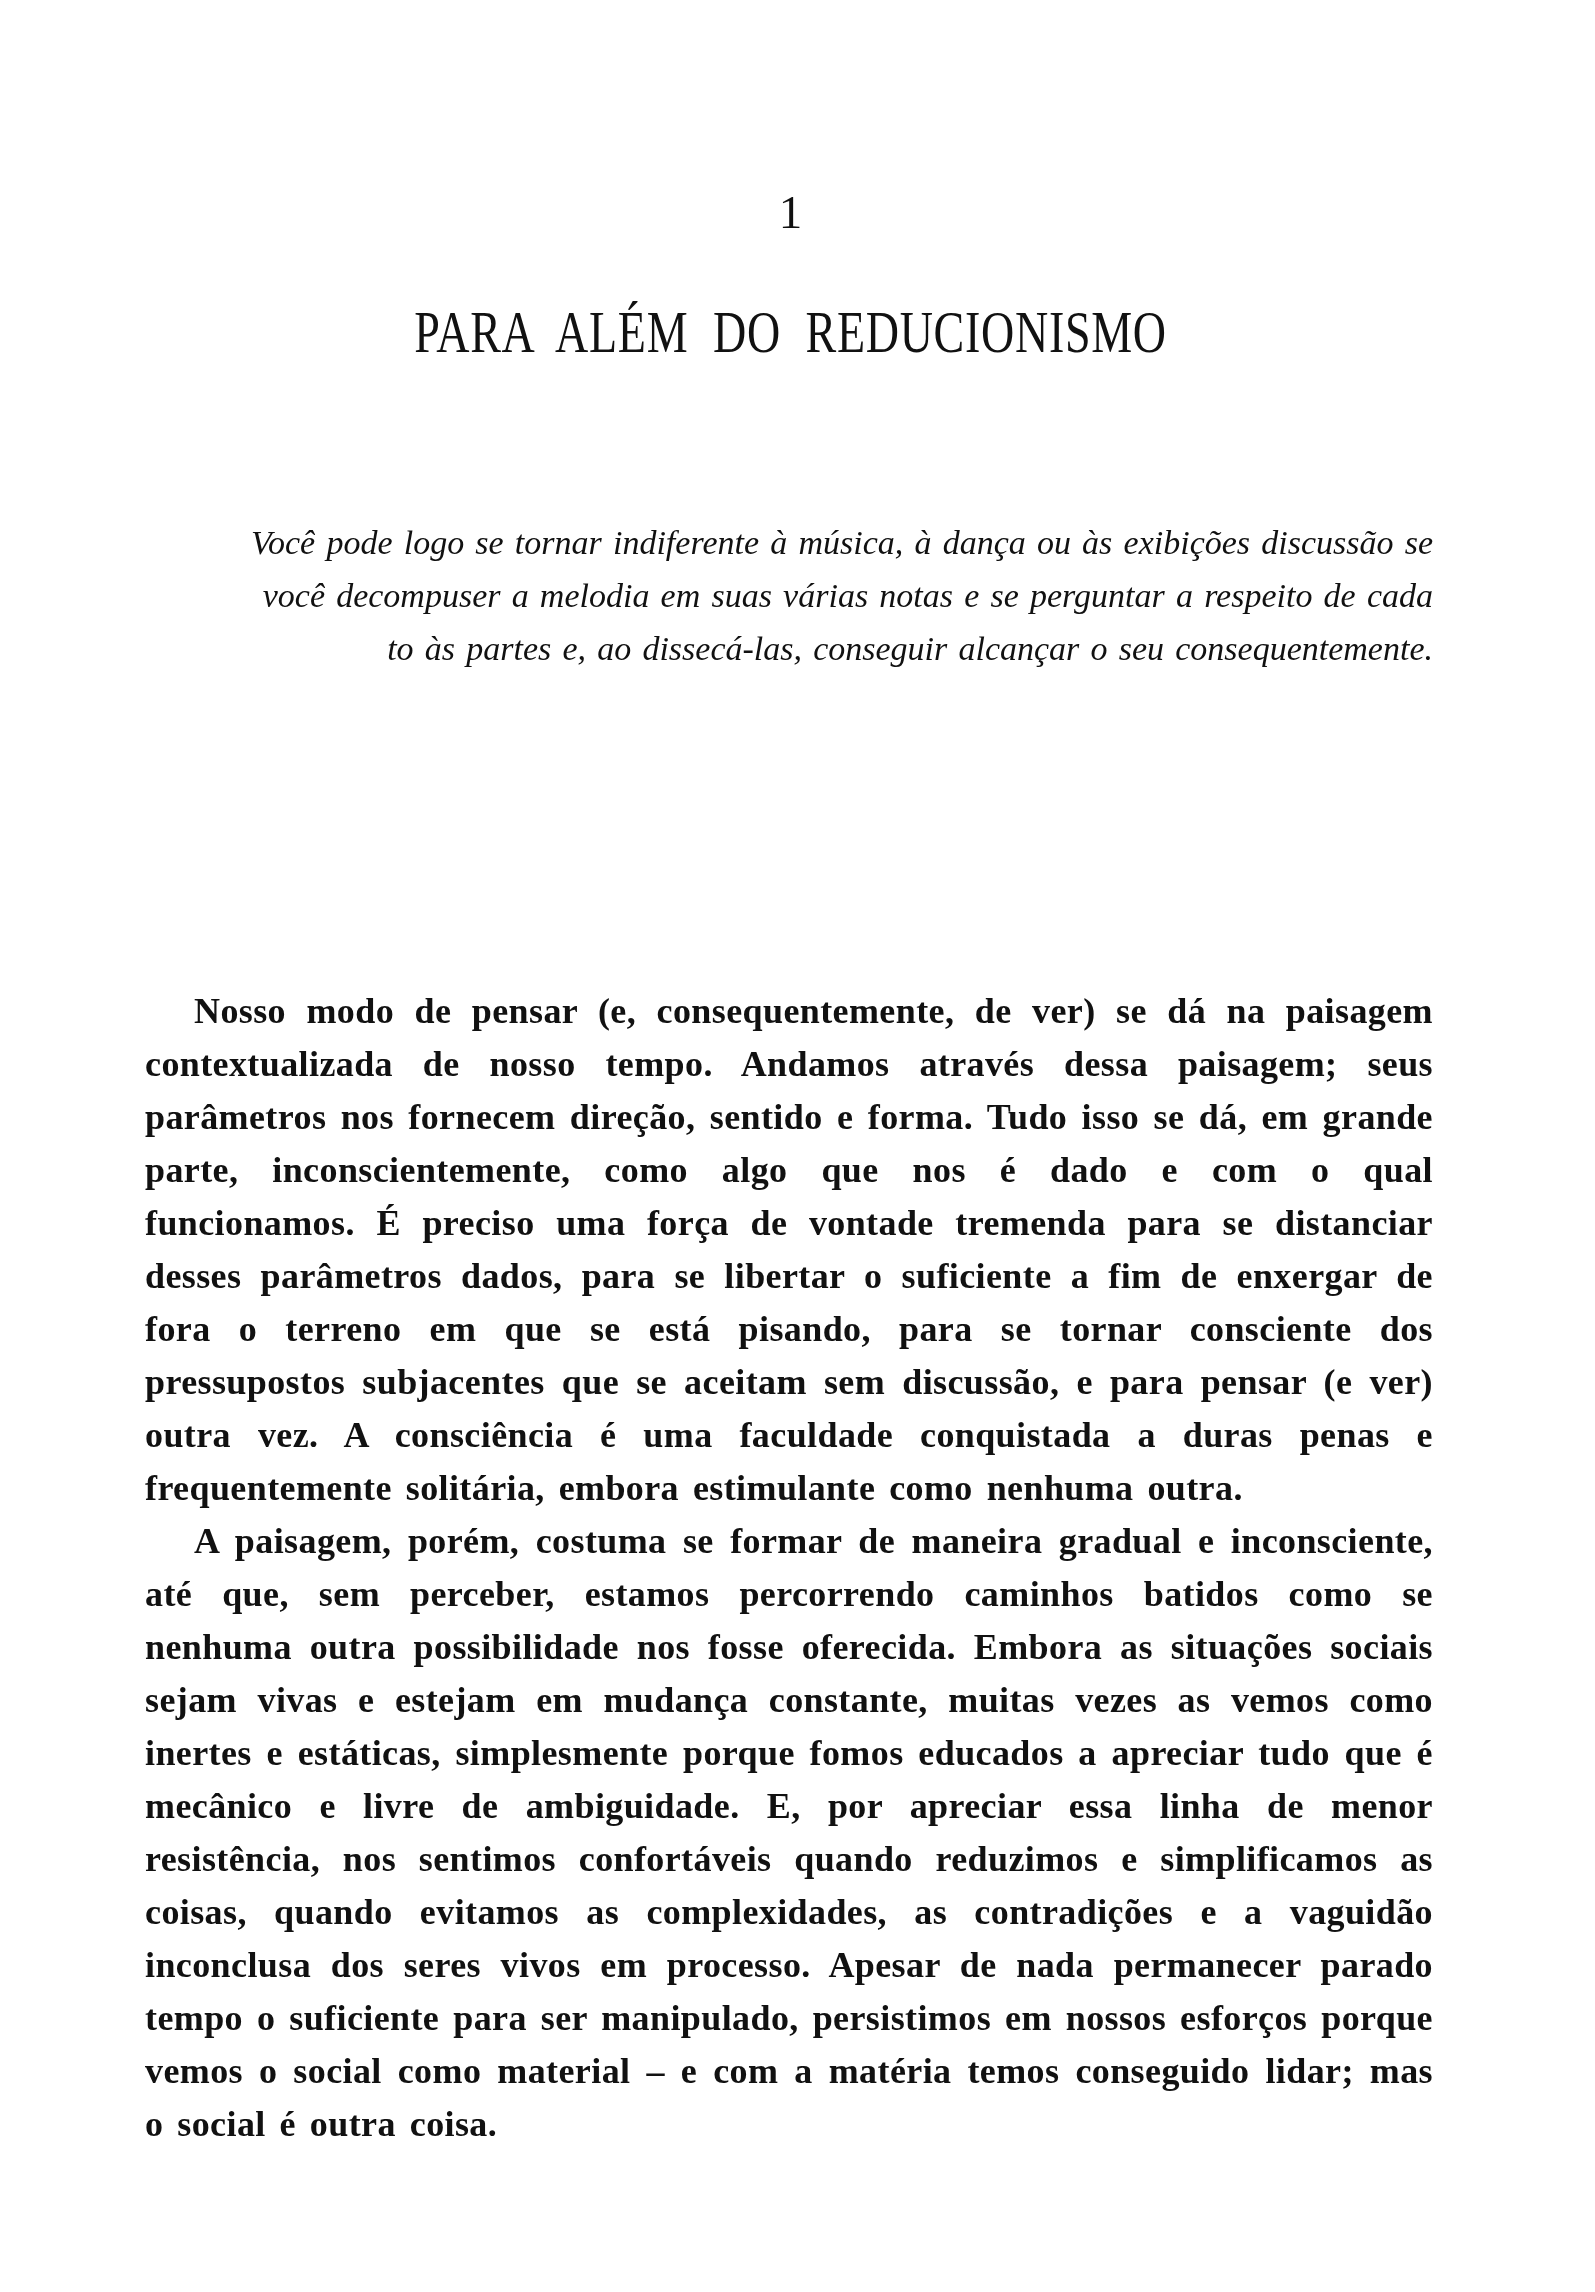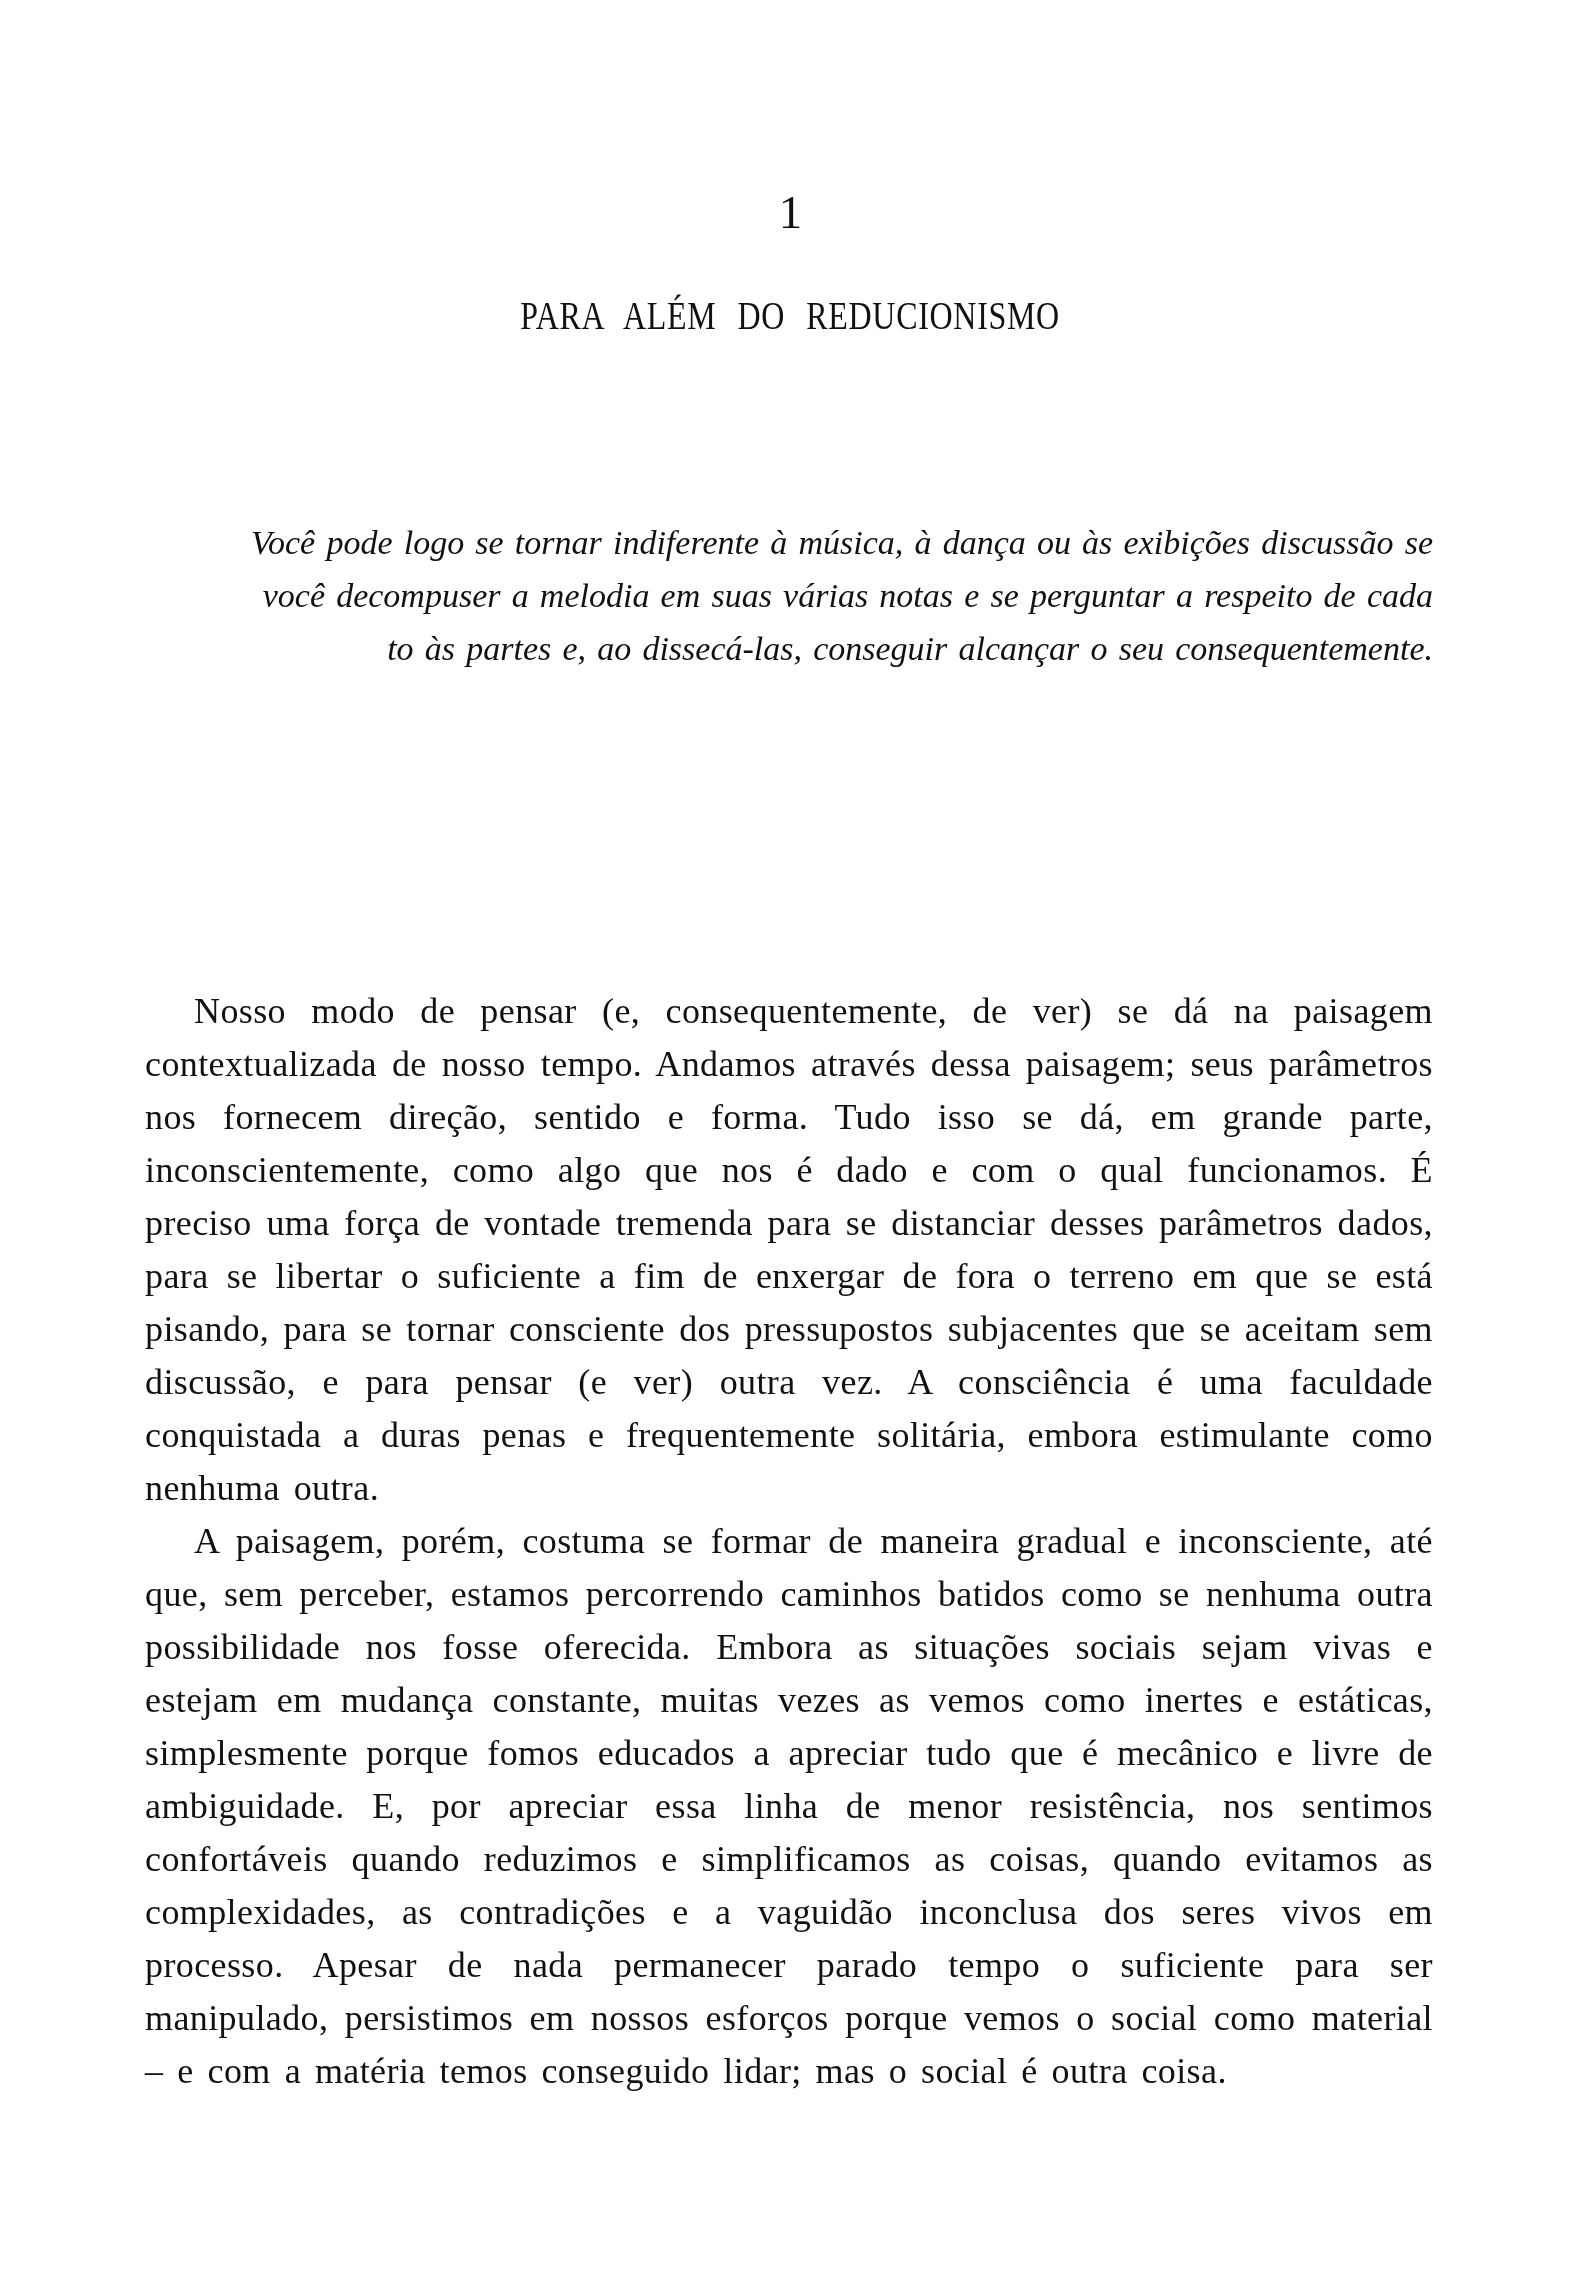--- a/index.html
+++ b/index.html
@@ -25,24 +25,24 @@
     font-size: 47px;
     line-height: 1;
     color: #101010;
   }
   .chapter-title {
     position: absolute;
     top: 295px;
     left: 148px;
     right: 162px;
     text-align: center;
-    font-size: 41px;
+    font-size: 59px;
     line-height: 1;
     font-weight: normal;
-    margin: 0;
+    margin: 8px;
     white-space: nowrap;
   }
   .chapter-title .squeeze {
     display: inline-block;
     transform: scaleX(0.78);
     transform-origin: 50% 50%;
     letter-spacing: 0.9px;
     word-spacing: 16px;
   }
   .epigraph {
@@ -71,20 +71,21 @@
     right: 162px;
     font-size: 36px;
     line-height: 53px;
     text-align: justify;
     letter-spacing: 0.4px;
     word-spacing: 4.5px;
   }
   .body-text p {
     margin: 0;
     text-indent: 49px;
+    font-weight: bold;
   }
 </style>
 </head>
 <body>
 
 <div class="page">
 
   <div class="chapter-number">1</div>
 
   <h1 class="chapter-title">

